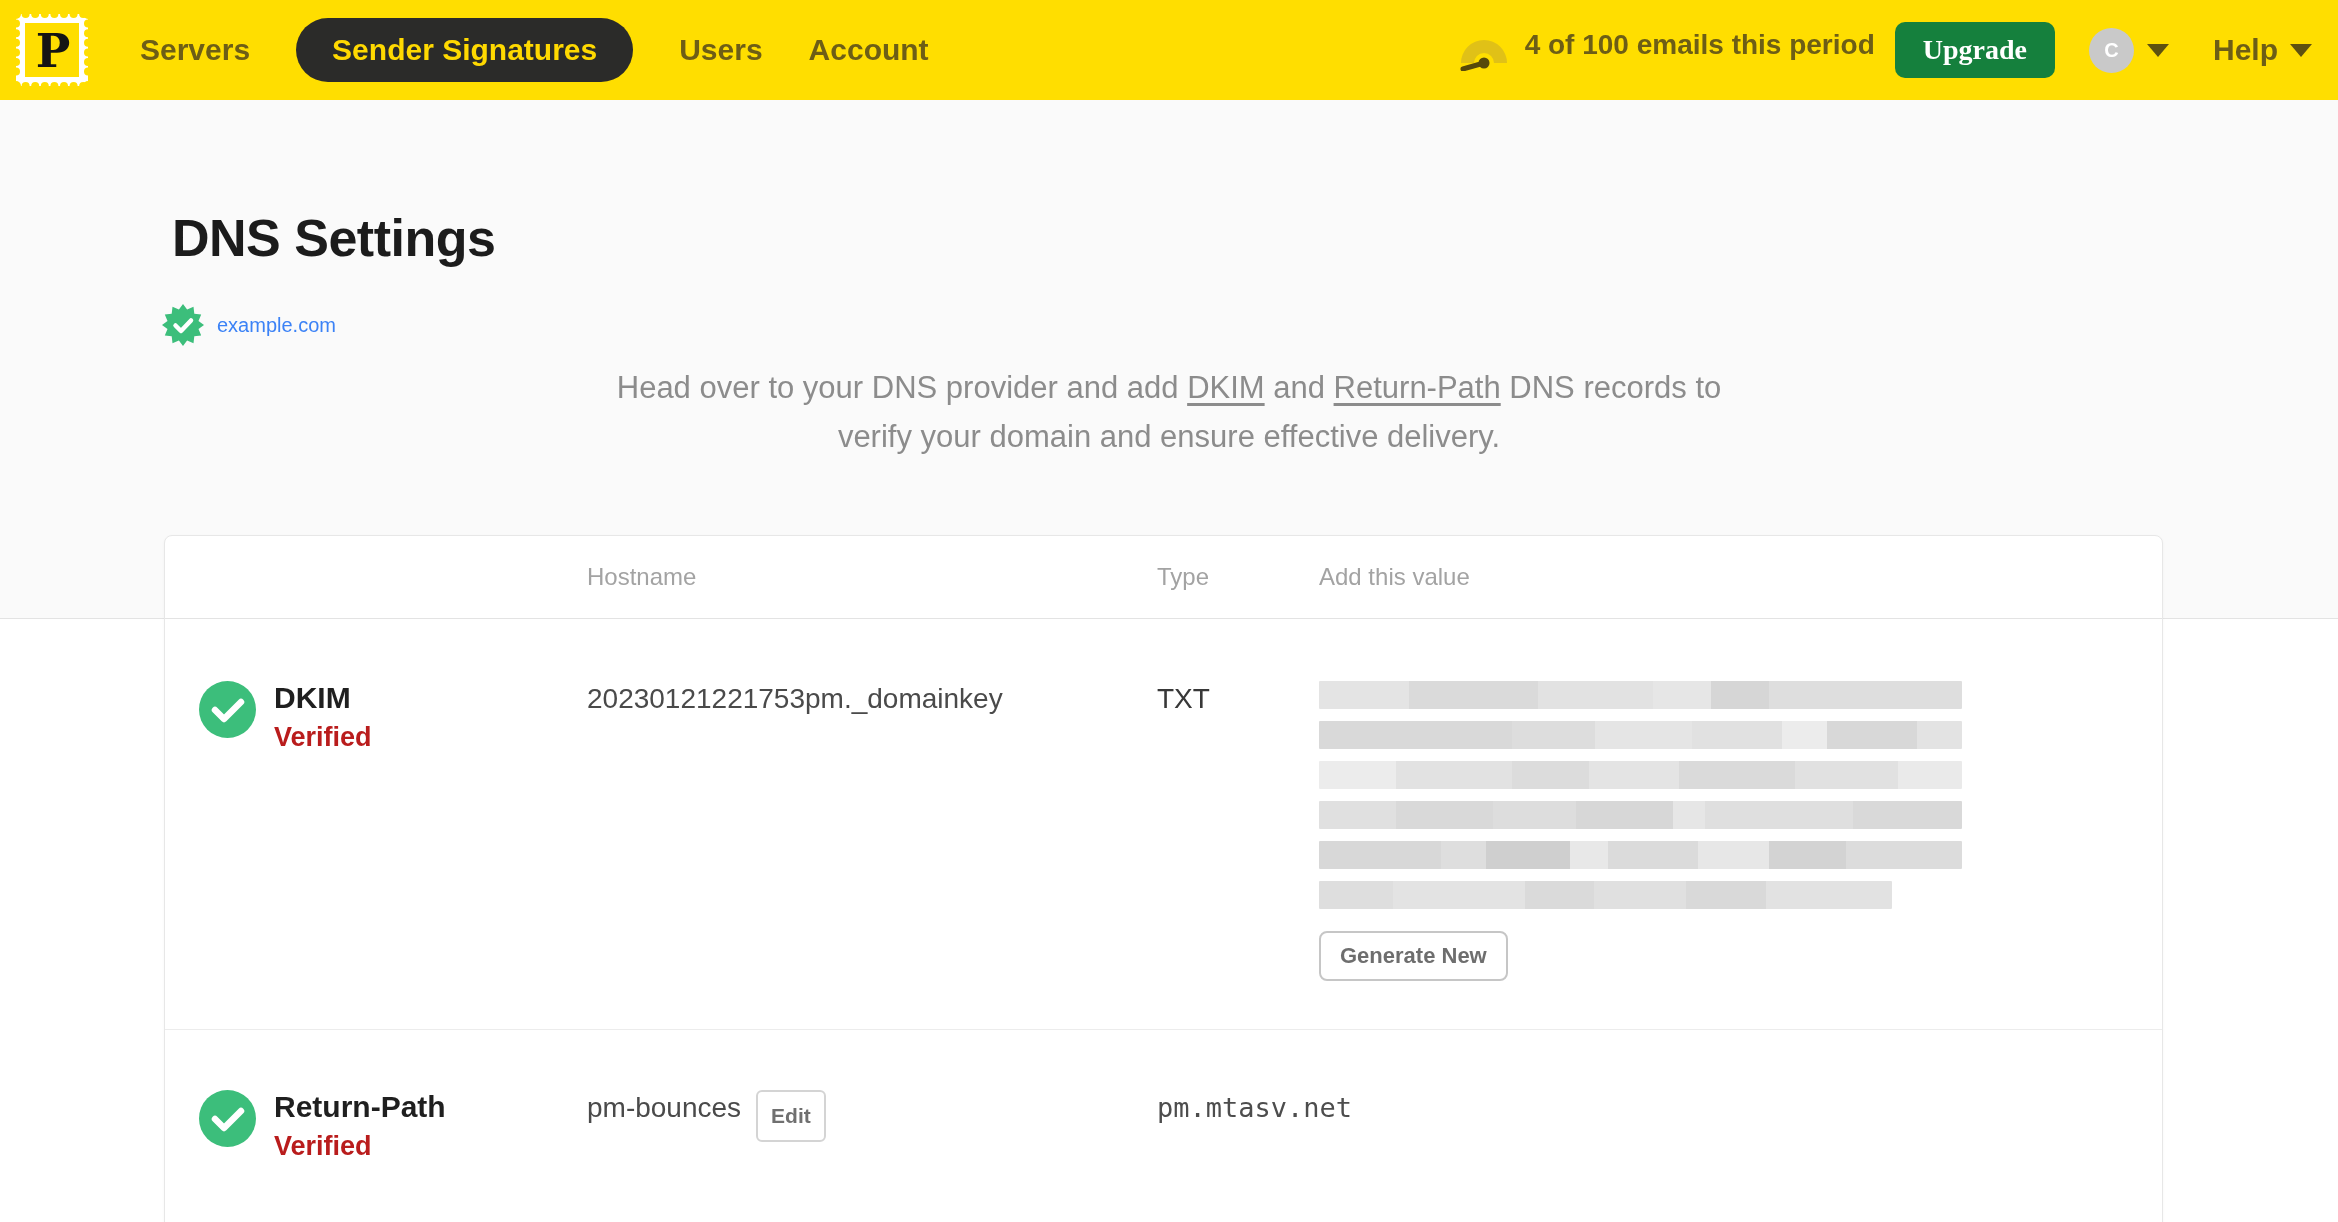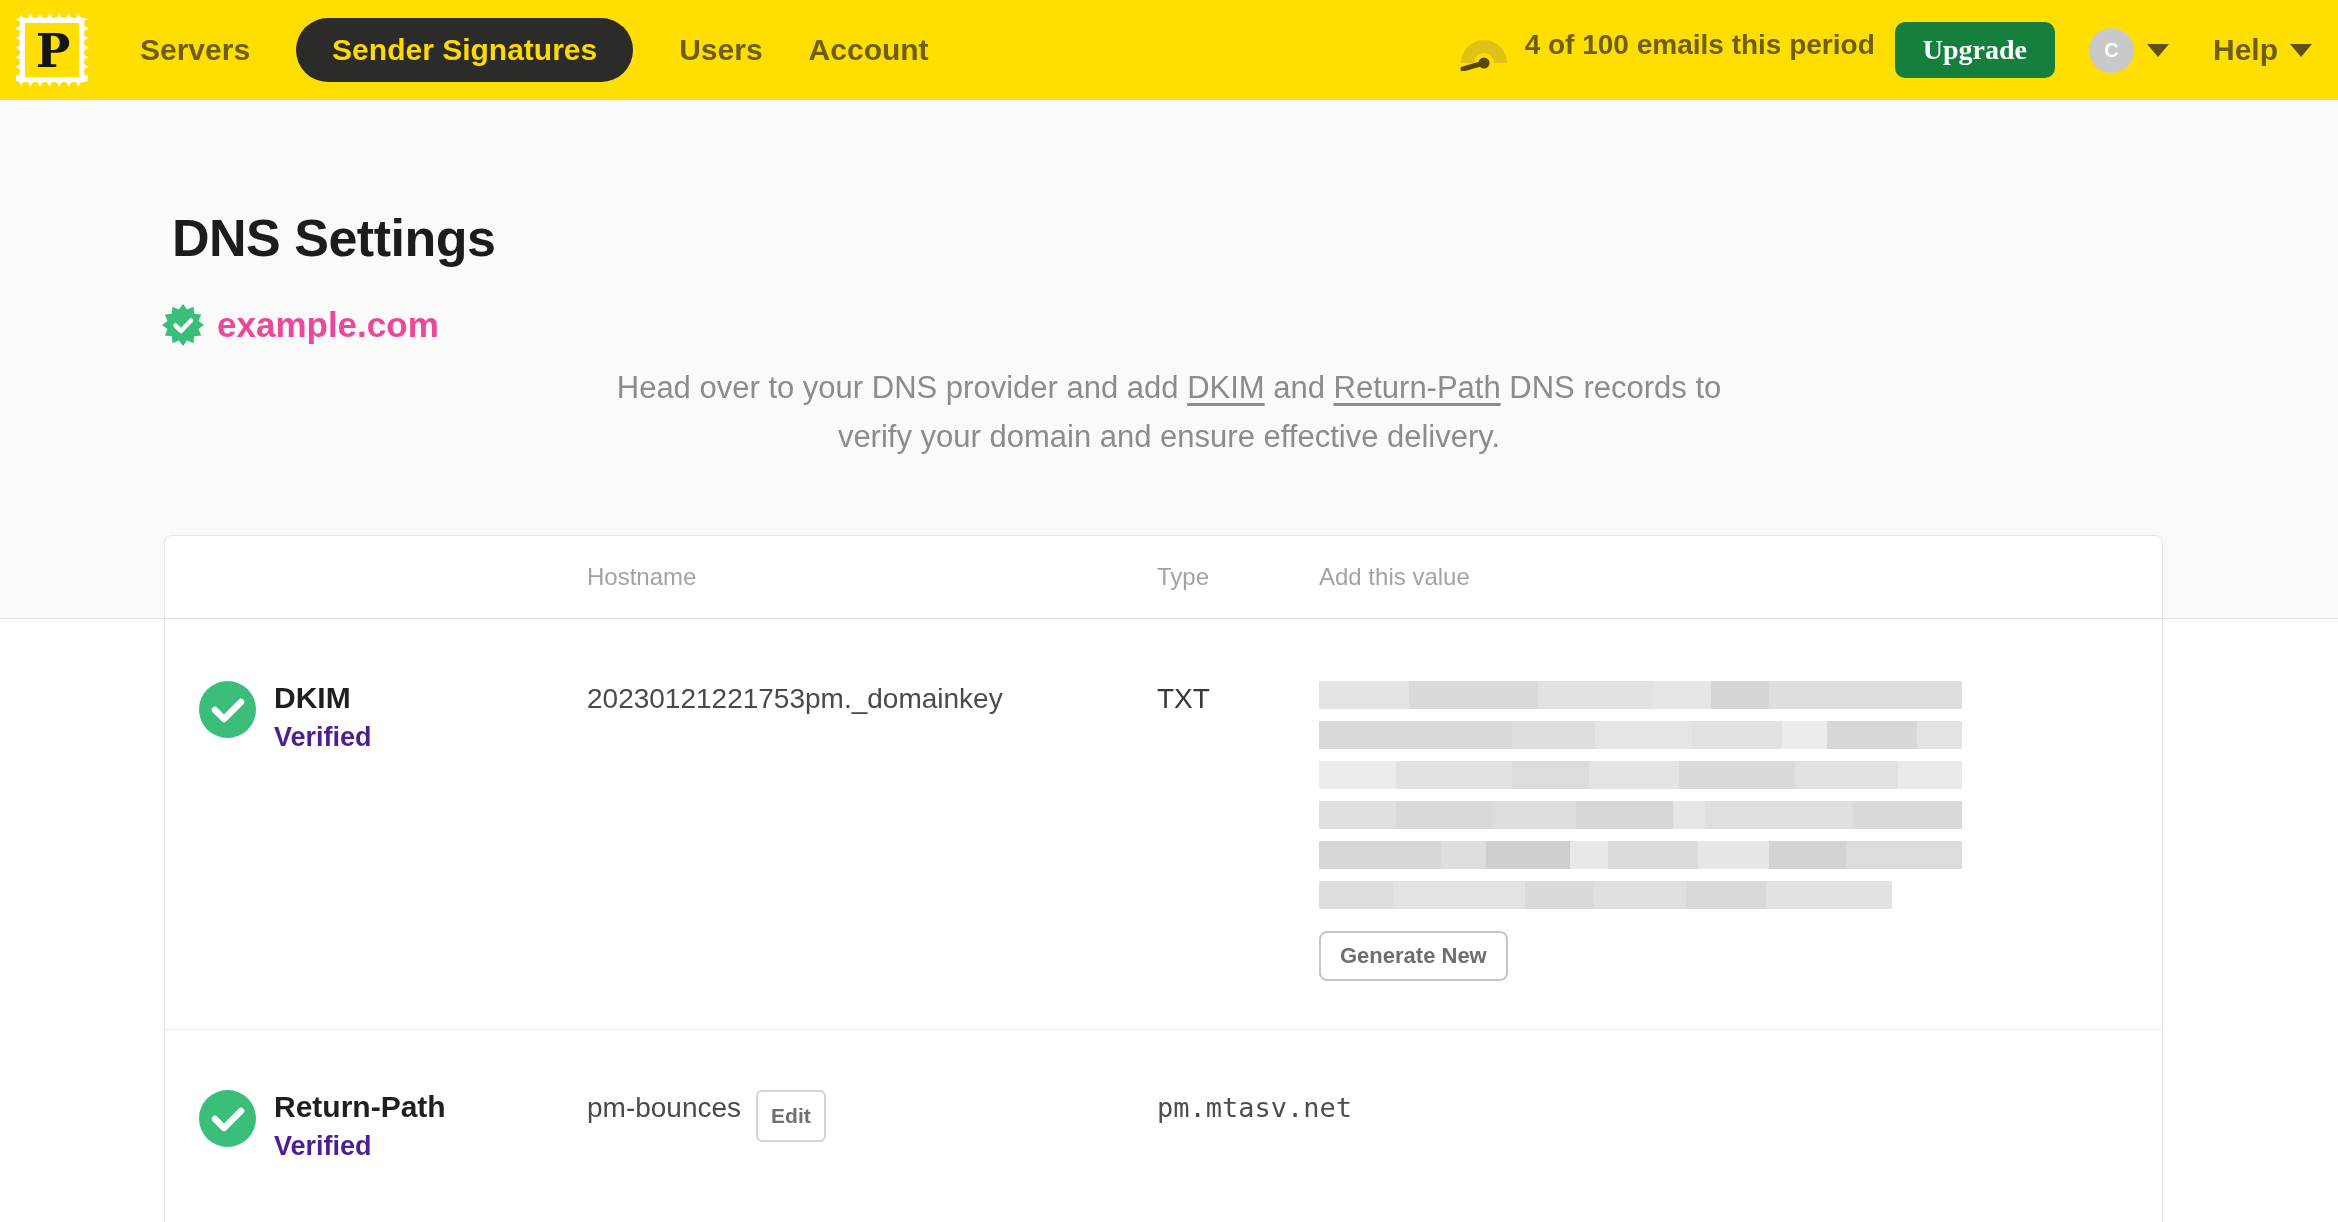--- a/index.html
+++ b/index.html
@@ -42,42 +42,42 @@
   
   .top-section {
     position:absolute; top:100px; left:0; width:2338px; height:519px;
     background:#FAFAFA; border-bottom:1px solid #E3E3E3;
   }
   .page-title {
     position:absolute; left:172px; top:208px; font-size:52px; font-weight:700;
     color:#1C1C1C; letter-spacing:-0.5px; z-index:2;
   }
   .domain-row { position:absolute; left:162px; top:304px; display:flex; align-items:center; gap:13px; z-index:2; }
-  .domain-name { font-size:35px; font-weight:700; color:#ec4899; }
+  .domain-name { font-size:20px; font-weight:400; color:#3b82f6; }
   .intro {
     position:absolute; top:363px; left:50%; transform:translateX(-50%);
     width:1300px; text-align:center; font-size:31px; line-height:49px; color:#8C8C8C; z-index:2;
   }
   .intro a { color:#8C8C8C; text-decoration:underline; text-underline-offset:5px; cursor:pointer; }
 
   
   .card {
     position:absolute; left:164px; top:535px; width:1999px; height:803px;
     background:#fff; border:1px solid #E7E7E7; border-radius:8px;
     box-shadow:0 1px 3px rgba(0,0,0,0.04); z-index:3; overflow:hidden;
   }
   .grid-cols { display:grid; grid-template-columns:422px 570px 162px 1fr; }
   .thead { height:83px; align-items:center; border-bottom:1px solid #E3E3E3; color:#A3A3A3; font-size:24px; }
   .row-dkim { padding:62px 0 48px; border-bottom:1px solid #ECECEC; }
   .row-rp   { padding:60px 0 50px; }
 
   .status-cell { display:flex; gap:18px; padding-left:34px; align-items:flex-start; }
   .check-circle { width:57px; height:57px; flex:0 0 auto; }
   .rec-name { font-size:30px; font-weight:700; color:#1F1F1F; line-height:34px; }
-  .rec-status { font-size:27px; font-weight:700; color:#4c1d95; margin-top:7px; }
+  .rec-status { font-size:27px; font-weight:700; color:#b91c1c; margin-top:7px; }
 
   .host-cell { font-size:28px; color:#4A4A4A; line-height:36px; }
   .type-cell { font-size:28px; color:#383838; line-height:36px; }
   .host-flex { display:flex; gap:15px; }
   .edit-btn {
     font-family:"Liberation Sans",sans-serif; font-size:21px; font-weight:700; color:#707070;
     border:2px solid #D4D4D4; background:#fff; border-radius:6px; padding:12px 13px; cursor:pointer;
   }
   .generate-btn {
     margin-top:10px; font-family:"Liberation Sans",sans-serif; font-size:22px; font-weight:700;

